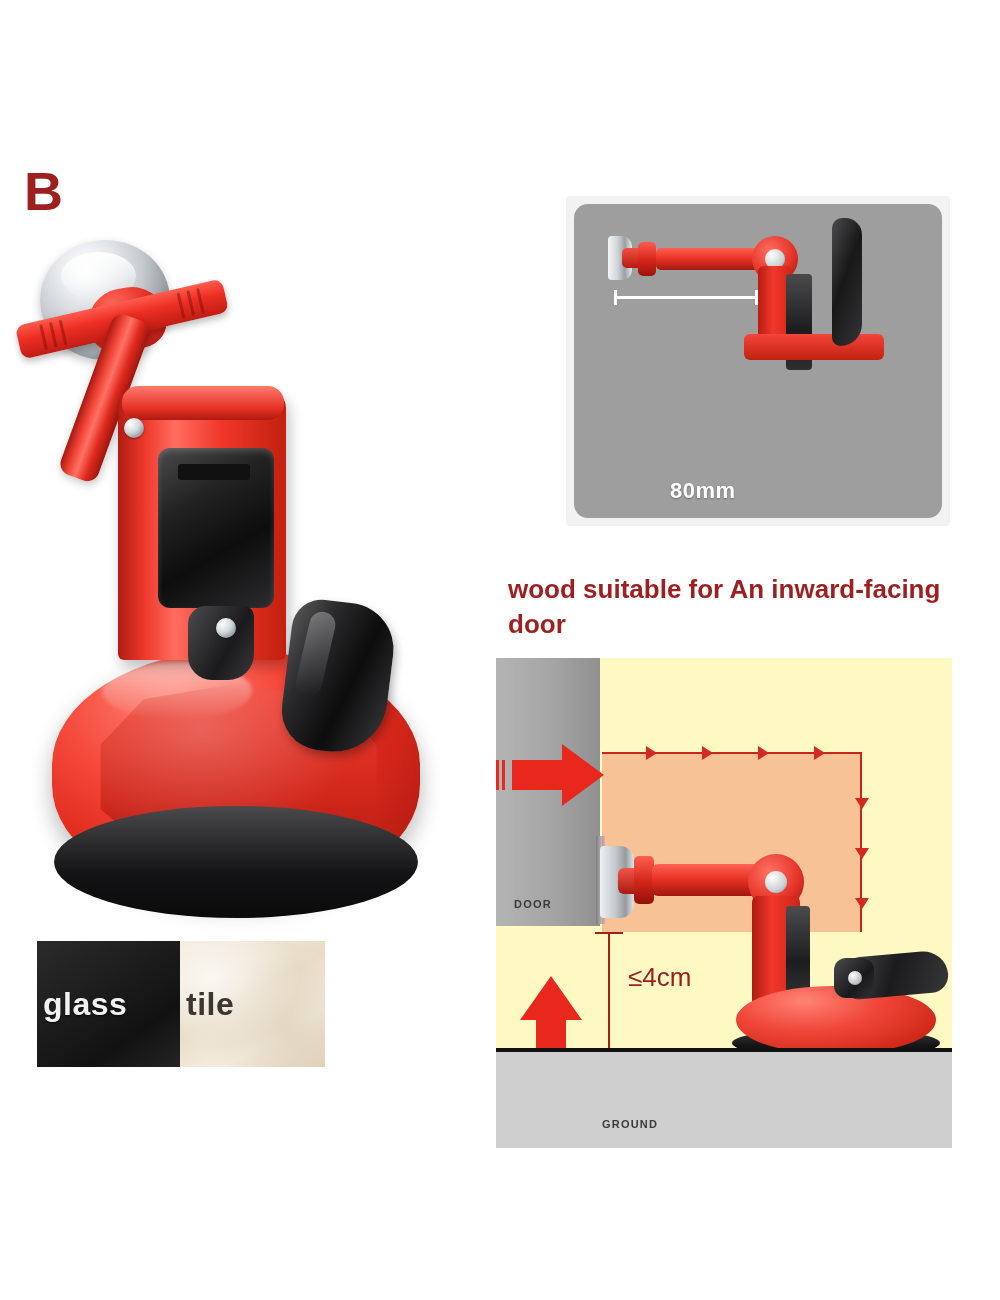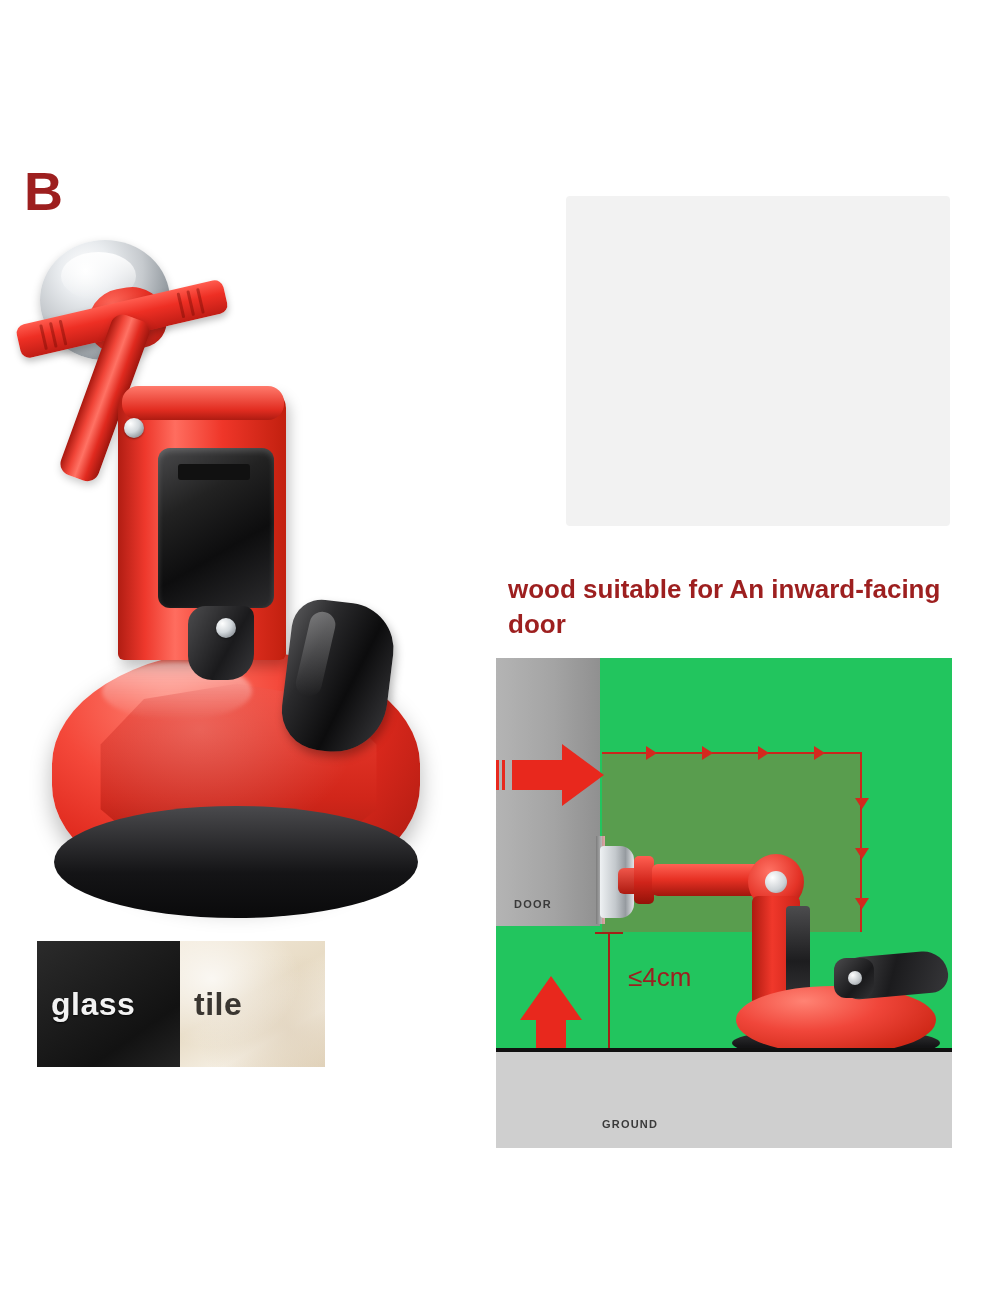--- a/index.html
+++ b/index.html
@@ -140,21 +140,21 @@
     background:linear-gradient(180deg,rgba(255,255,255,.55),rgba(255,255,255,0));
     filter: blur(2px);
   }
 
   
   .swatches {
     position:absolute; left:37px; top:941px; width:418px; height:126px;
     display:flex; overflow:hidden;
   }
   .swatch { position:relative; height:100%; display:flex; align-items:center; }
-  .swatch-label { font-size:32px; font-weight:bold; padding-left:14px; letter-spacing:.5px; }
+  .swatch-label { font-size:32px; font-weight:bold; padding-left:6px; letter-spacing:.5px; }
   .sw-glass {
     width:143px;
     background: linear-gradient(145deg,#2b2b2b 0%,#1d1d1d 40%,#121212 72%,#242424 100%);
   }
   .sw-glass .swatch-label { color:#f2f2f2; text-shadow:0 1px 2px rgba(0,0,0,.8); }
   .sw-tile {
     width:145px;
     background:
       radial-gradient(ellipse at 22% 30%, rgba(255,255,255,.75), rgba(255,255,255,0) 55%),
       radial-gradient(ellipse at 75% 70%, rgba(214,196,170,.55), rgba(255,255,255,0) 60%),
@@ -243,21 +243,21 @@
 
   
   .notice-heading {
     position:absolute; left:508px; top:572px; width:488px;
     font-size:26px; font-weight:bold; line-height:1.35; color:#9d1f1f;
   }
 
   
   .door-diagram {
     position:absolute; left:496px; top:658px; width:456px; height:490px;
-    background:#22c55e; overflow:hidden;
+    background:#fef9c3; overflow:hidden;
   }
   .door-wall {
     position:absolute; left:0; top:0; width:104px; height:268px;
     background: linear-gradient(90deg,#b4b4b4 0%,#a4a4a4 55%,#909090 100%);
   }
   .door-label {
     position:absolute; left:18px; top:240px; font-size:11px; font-weight:bold;
     color:#3a3a3a; letter-spacing:1.2px;
   }
   .door-edge {
@@ -420,20 +420,32 @@
     <div class="bracket-top-lip"></div>
     <div class="bracket-recess"></div>
     <div class="bolt bolt-top"></div>
     <div class="lever-knob"></div>
     <div class="lever"></div>
     <div class="bolt bolt-low"></div>
   </div>
 
   <div class="ext-frame">
 
+    <div class="ext-panel">
+      <div class="mini-sucker" style="left:34px; top:32px;"></div>
+      <div class="mini-nut" style="left:64px; top:38px;"></div>
+      <div class="mini-arm" style="left:82px; top:44px; width:108px;"></div>
+      <div class="mini-joint" style="left:178px; top:32px;"></div>
+      <div class="mini-upright" style="left:184px; top:62px; height:86px;"></div>
+      <div class="mini-blackbox" style="left:212px; top:70px;"></div>
+      <div class="mini-base" style="left:170px; top:130px; width:140px;"></div>
+      <div class="mini-blacklever" style="left:258px; top:14px; height:128px;"></div>
+      <div class="dim-line" style="left:40px; top:92px; width:144px;"></div>
+      <div class="ext-caption cap-80">80mm</div>
+    </div>
 
 
   </div>
 
   <div class="notice-heading">wood suitable for An inward-facing door</div>
 
   <div class="door-diagram">
 
     <div class="door-wall"></div>
     <div class="door-edge"></div>

